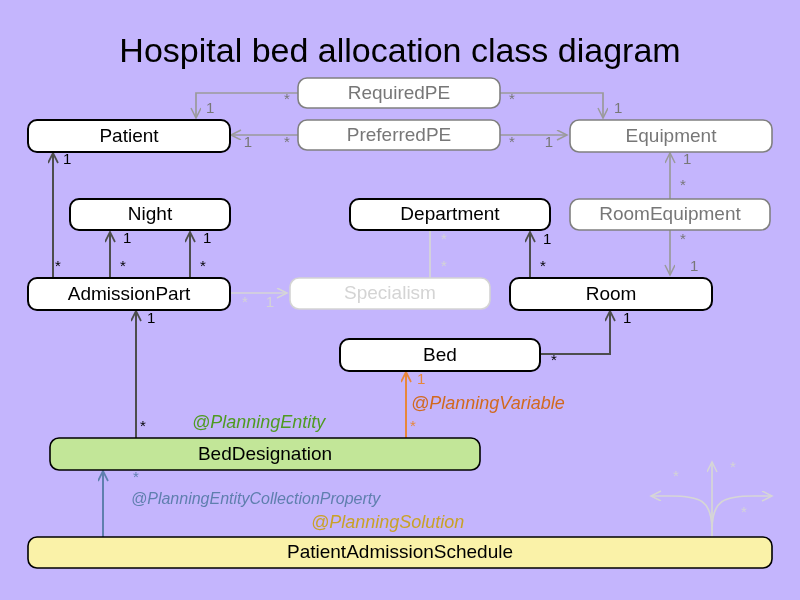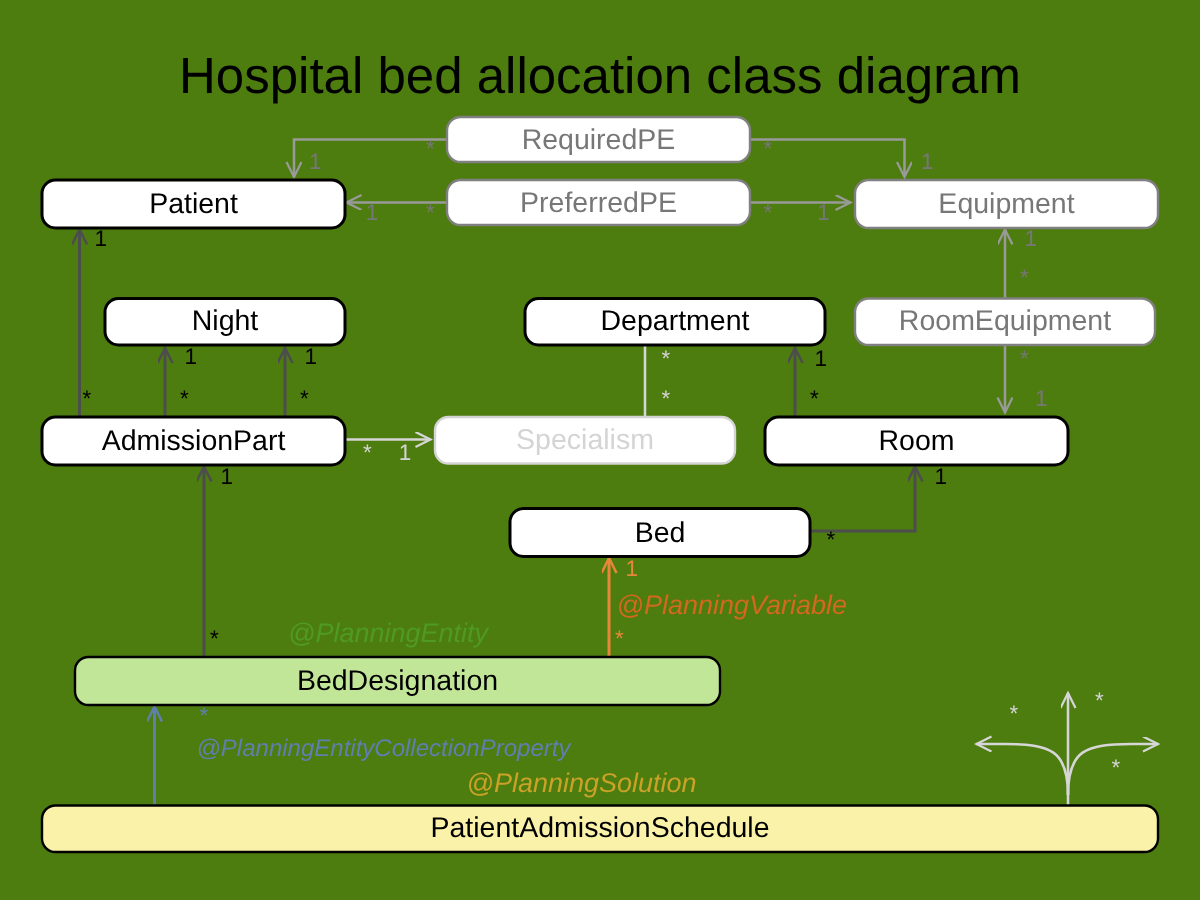--- a/index.html
+++ b/index.html
@@ -10,21 +10,21 @@
   body {
     width: 800px;
     height: 600px;
     overflow: hidden;
     font-family: "Liberation Sans", sans-serif;
   }
   #diagram-root {
     position: relative;
     width: 800px;
     height: 600px;
-    background: #4d7c0f;
+    background: #c4b5fd;
   }
   svg.diagram-canvas {
     display: block;
     width: 800px;
     height: 600px;
   }
   .diagram-title {
     font-family: "Liberation Sans", sans-serif;
     font-size: 34px;
     fill: #000000;

